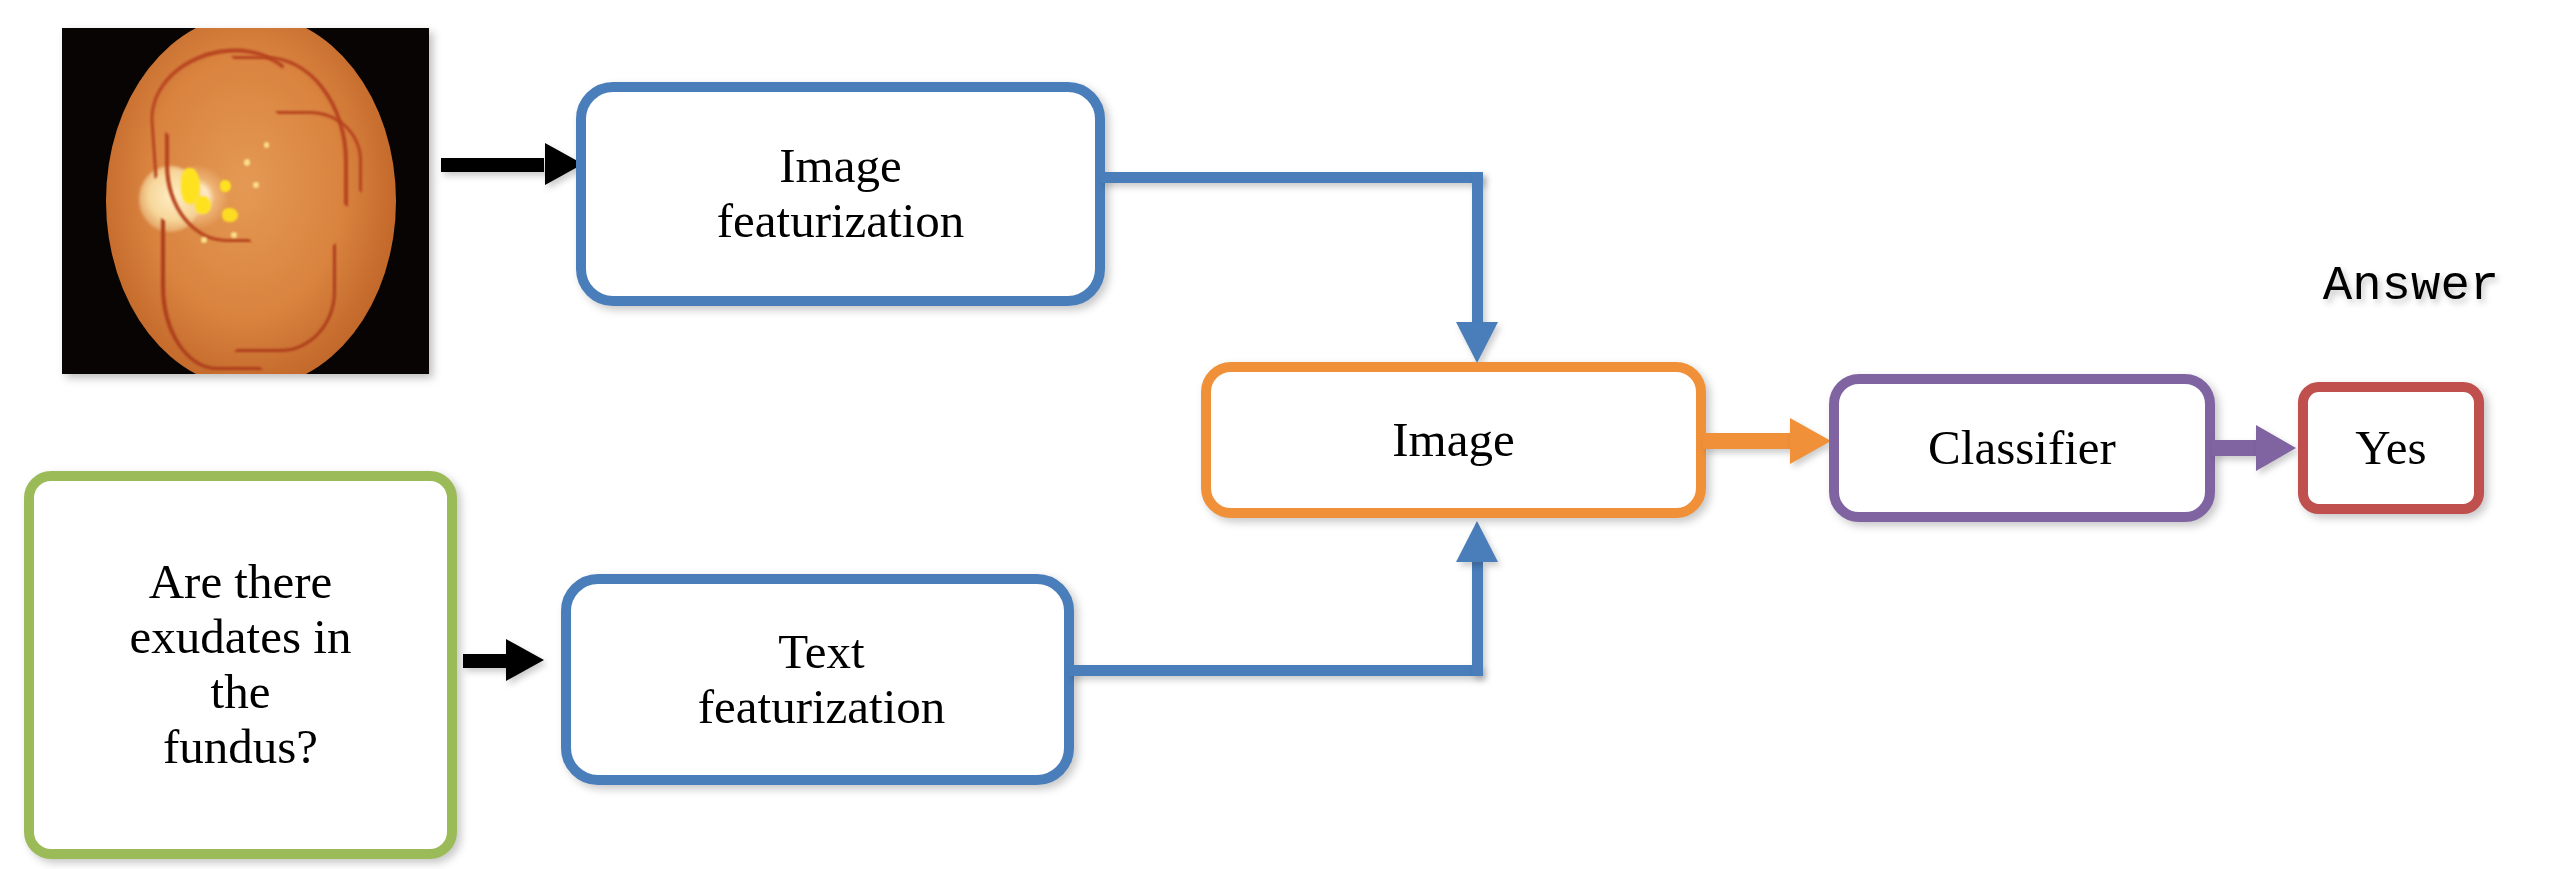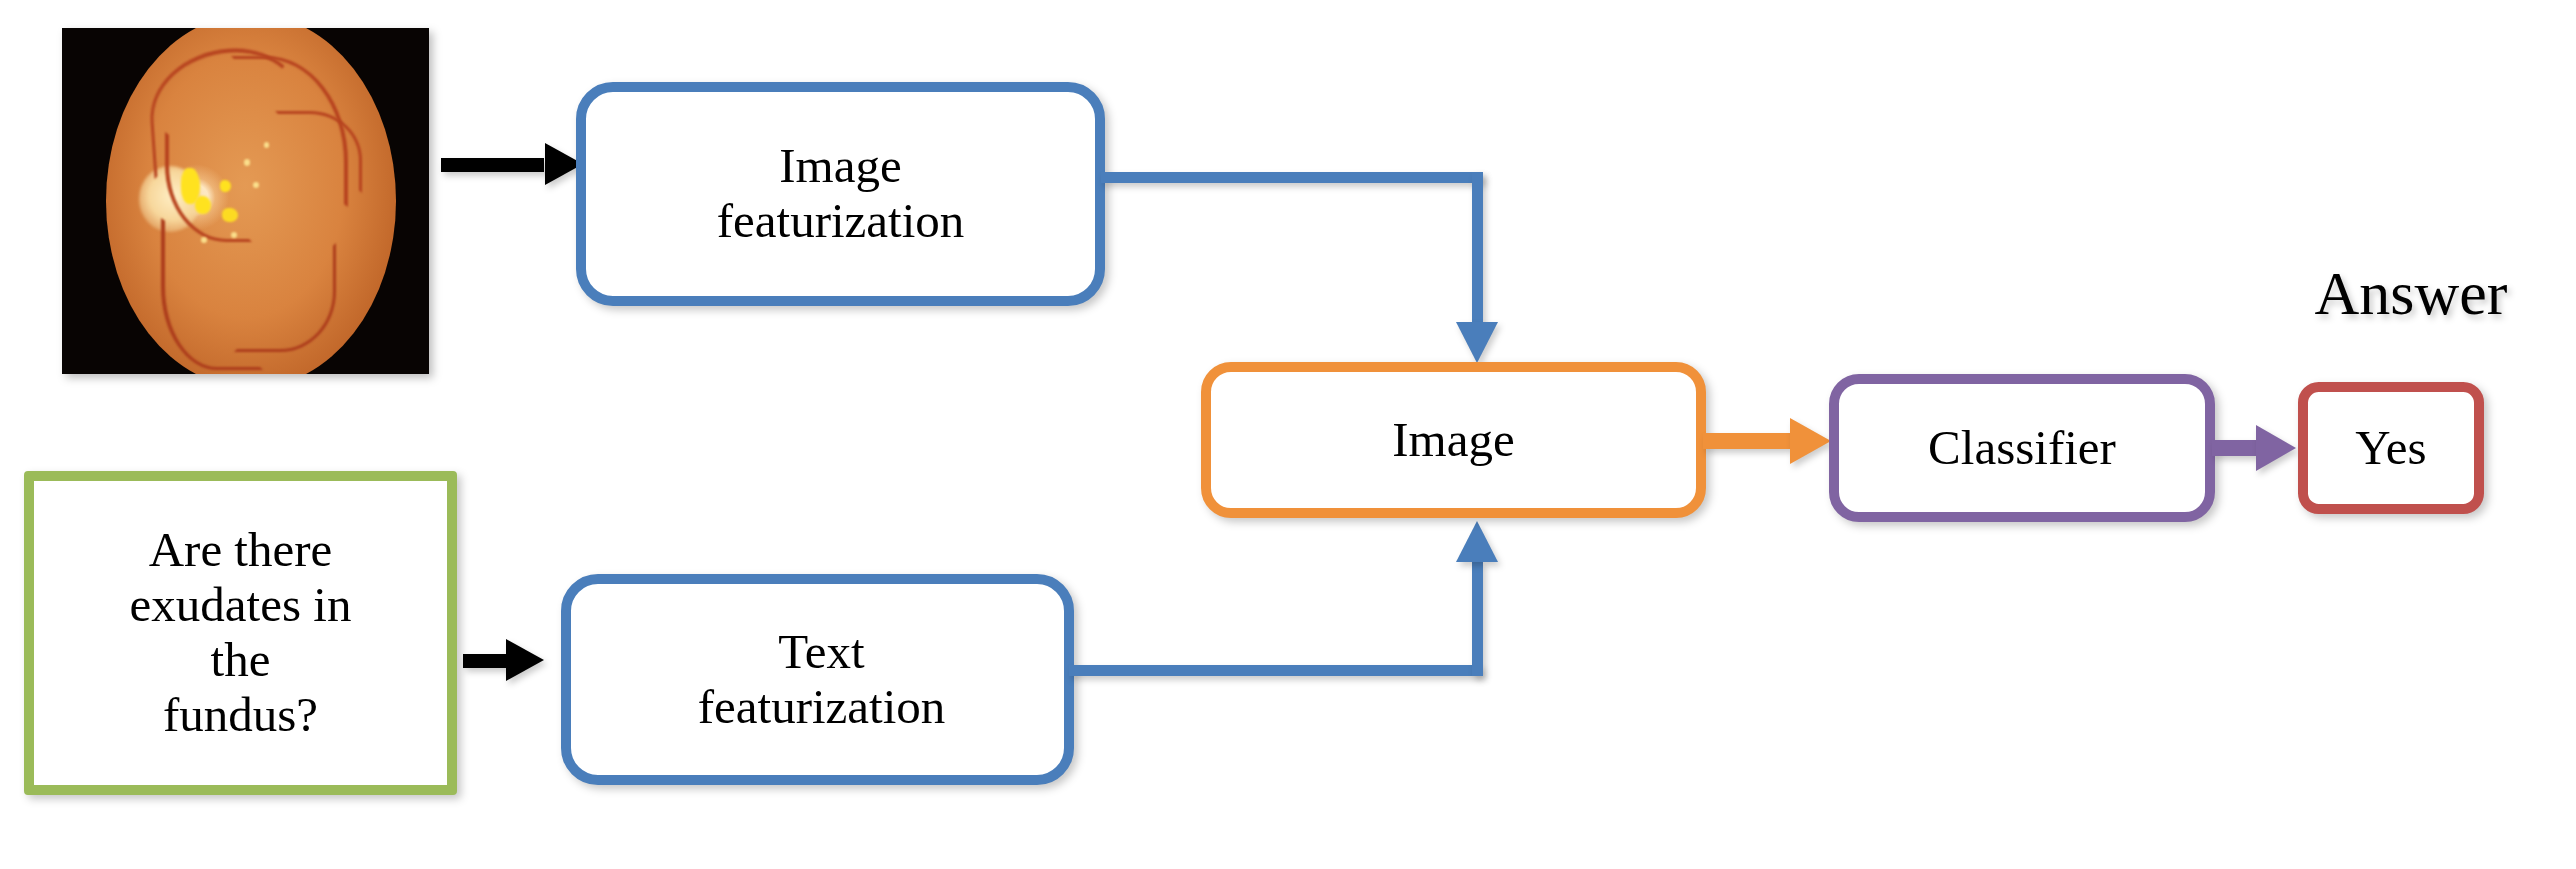--- a/index.html
+++ b/index.html
@@ -41,23 +41,23 @@
   
   #img-feat-box {
     left: 576px;  top: 82px;
     width: 529px; height: 224px;
     border: 10.3px solid #4A7EBB;
     border-radius: 37px;
     font-size: 49px;
   }
   #question-box {
     left: 24px;   top: 471px;
-    width: 433px; height: 324px;
+    width: 433px; height: 388px;
     border: 10.3px solid #9BBB59;
-    border-radius: 4px;
+    border-radius: 27px;
     font-size: 49px;
   }
   #text-feat-box {
     left: 561px;  top: 574px;
     width: 513px; height: 211px;
     border: 10.3px solid #4A7EBB;
     border-radius: 37px;
     font-size: 49px;
     padding-left: 8px;
   }
@@ -82,23 +82,24 @@
     border-radius: 20.7px;
     font-size: 49px;
   }
 
   
   #answer-caption {
     position: absolute;
     left: 2274px;  top: 258px;
     width: 274px;
     text-align: center;
-    font-size: 62px;
+    font-size: 49px;
     color: #000000;
     filter: drop-shadow(3.2px 4px 3.2px rgba(0,0,0,0.22));
+    font-family: Liberation Mono, monospace;
   }
 
   
   #fundus-photo {
     position: absolute;
     left: 62px; top: 28px;
     width: 367px; height: 346px;
     background: #080403;
     overflow: hidden;
     filter: drop-shadow(4px 4.8px 4px rgba(0,0,0,0.25));

